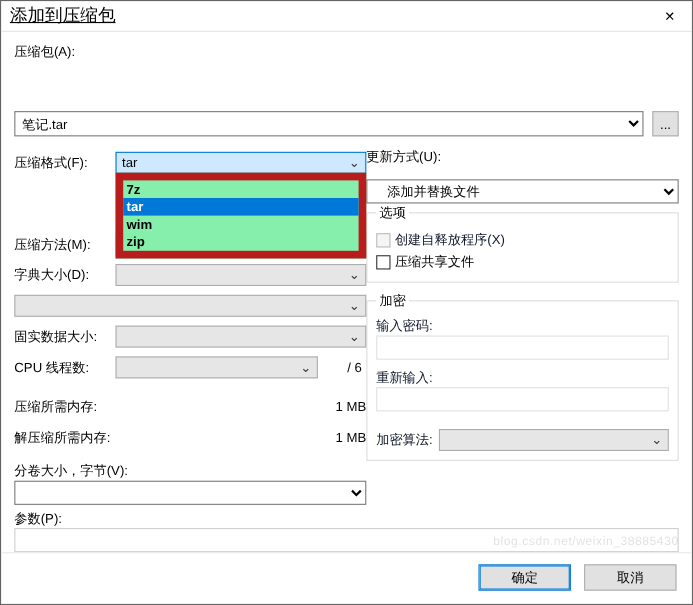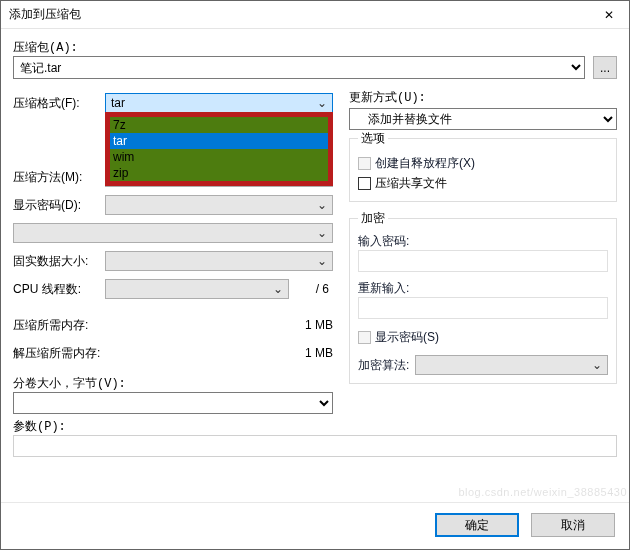--- a/index.html
+++ b/index.html
@@ -1,58 +1,58 @@
 <!DOCTYPE html>
 <html><head>
 <meta charset="utf-8">
 <style>
   * { box-sizing: border-box; font-family: "Microsoft YaHei", "Segoe UI", sans-serif; font-size: 12px; }
   body { margin: 0; background: #fff; }
   .window { width: 630px; height: 550px; border: 1px solid #646464; display: flex; flex-direction: column; background:#fff; }
   .titlebar { height: 28px; display: flex; align-items: center; justify-content: space-between; padding-left: 8px; border-bottom: 1px solid #e5e5e5; }
-  .titlebar .title { font-size: 12px; }
+  .titlebar .title { font-size: 16px; text-decoration: underline; }
   .close { width: 40px; height: 28px; display:flex; align-items:center; justify-content:center; cursor:pointer; font-size:13px; }
   .content { flex:1; padding: 10px 12px 6px 12px; overflow:hidden; position:relative; }
-  .label { color:#000;font-family:Liberation Mono, monospace; }
-  .archive-row { display:flex; gap:8px; margin-bottom:10px; }
+  .label { color:#000; }
+  .archive-row { display:flex; gap:8px; margin-bottom:10px;margin-top:45px; }
   select { border:1px solid #7a7a7a; background:#fff; height:20px; padding:0 2px; }
   select.big { flex:1; height:23px; }
   .browse { width:24px; height:23px; border:1px solid #adadad; background:#e1e1e1; display:flex; align-items:center; justify-content:center; cursor:pointer; }
-  .columns { display:flex; gap:16px; }
+  .columns { display:flex; }
   .col-left { width: 320px; }
   .col-right { flex:1; }
   .form-row { display:flex; align-items:center; height:28px; }
   .form-row .lbl { width:92px; }
   .form-row .ctrl { flex:1; position:relative; }
   .combo { width:100%; height:20px; border:1px solid #adadad; background:#e6e6e6; display:flex; align-items:center; justify-content:flex-end; padding:0 2px; }
   .combo.enabled { background:#fff; border-color:#7a7a7a; }
   .combo.open { background:#cde8ff; border-color:#0078d7; }
   .combo .caret { width:16px; text-align:center; color:#333; }
   .combo .val { flex:1; text-align:left; padding-left:3px; }
-  .dropdown { position:absolute; top:19px; left:0; right:0; border:5px solid #b91c1c; background:#4d7c0f; z-index:10; }
+  .dropdown { position:absolute; top:19px; left:0; right:0; border:7px solid #b91c1c; background:#86efac; z-index:10;font-weight:bold; }
   .dropdown .item { padding:1px 3px; cursor:pointer; }
   .dropdown .item.selected { background:#0078d7; color:#fff; }
   .right-value { width:40px; text-align:right; padding-right:4px; }
   .spacer { height:8px; }
   fieldset { border:1px solid #ddd; margin:0 0 8px 0; padding:6px 8px 8px 8px; }
   legend { padding:0 3px; }
   .chk-row { display:flex; align-items:center; gap:4px; height:20px; }
   .chk { width:13px; height:13px; border:1px solid #333; display:inline-block; }
   .chk.disabled { border-color:#bbb; background:#f5f5f5; }
   .dimlabel { color:#0f172a; }
   input[type=text] { border:1px solid #d0d0d0; height:22px; width:100%; background:#fff; padding:0 3px; }
   input[type=text][disabled] { background:#fff; border-color:#e0e0e0; color:#aaa; }
   .split-size select { width:100%; height:22px; }
   .param-input { width:100%; height:22px; border:1px solid #adadad; }
   .buttons { display:flex; justify-content:flex-end; gap:12px; padding:10px 14px 12px 0; border-top:1px solid #e8e8e8; }
   .btn { width:84px; height:24px; border:1px solid #adadad; background:#e1e1e1; display:flex; align-items:center; justify-content:center; cursor:pointer;text-align:right; }
   .btn.default { border-color:#0078d7; box-shadow: inset 0 0 0 1px #0078d7; }
   .alg-row { display:flex; align-items:center; gap:6px; }
   .alg-row .combo { flex:1; }
-  .watermark { position:absolute; right:2px; bottom:4px; font-size:11px; color:rgba(0,0,0,0.12); letter-spacing:0.5px; pointer-events:none;}
+  .watermark { position:absolute; right:12px; bottom:4px; font-size:11px; color:rgba(0,0,0,0.12); letter-spacing:0.5px; pointer-events:none;}
 </style>
 </head>
 <body>
 
 <div class="window">
   <div class="titlebar">
     <span class="title">添加到压缩包</span>
     <div class="close">
         <span>✕</span>
       </div>
@@ -96,21 +96,21 @@
           <div class="lbl">压缩方法(M):</div>
           <div class="ctrl">
               <div class="combo">
                 <span class="val"></span>
                 <span class="caret">⌄</span>
               </div>
             </div>
         </div>
 
         <div class="form-row">
-          <div class="lbl">显示密码(D):</div>
+          <div class="lbl">字典大小(D):</div>
           <div class="ctrl">
               <div class="combo">
                 <span class="val"></span>
                 <span class="caret">⌄</span>
               </div>
             </div>
         </div>
 
         <div class="form-row">
           <div class="ctrl">
@@ -156,21 +156,21 @@
         <div class="spacer"></div>
 
         <div class="label">分卷大小，字节(V):</div>
         <div class="split-size">
           <select><option></option></select>
         </div>
       </div>
 
       <div class="col-right">
         <div class="label">更新方式(U):</div>
-        <select style="width:100%; height:22px; margin-top:2px;padding-left:14px;">
+        <select style="width:100%; height:22px; margin-top:12px;padding-left:14px;">
           <option>添加并替换文件</option>
         </select>
 
         <fieldset>
           <legend>选项</legend>
           <div class="chk-row">
             <span class="chk disabled"></span>
             <span class="dimlabel">创建自释放程序(X)</span>
           </div>
           <div class="chk-row">
@@ -180,24 +180,20 @@
         </fieldset>
 
         <fieldset>
           <legend>加密</legend>
           <div class="dimlabel">输入密码:</div>
           <input type="text" disabled="" style="">
           <div class="spacer"></div>
           <div class="dimlabel">重新输入:</div>
           <input type="text" disabled="" style="">
           <div class="spacer"></div>
-          <div class="chk-row">
-            <span class="chk disabled"></span>
-            <span class="dimlabel">显示密码(S)</span>
-          </div>
           <div class="spacer"></div>
           <div class="alg-row">
             <span class="dimlabel">加密算法:</span>
             <div class="combo" style="height:20px">
                 <span class="val"></span>
                 <span class="caret">⌄</span>
               </div>
           </div>
         </fieldset>
       </div>

